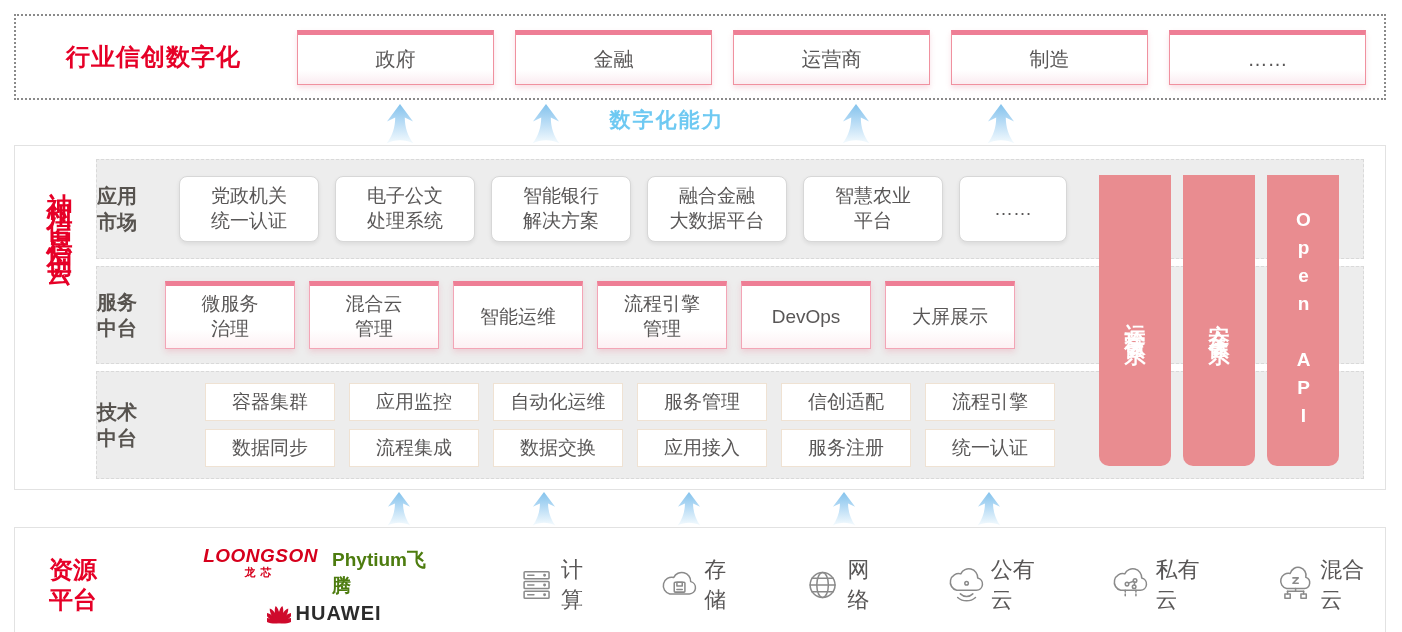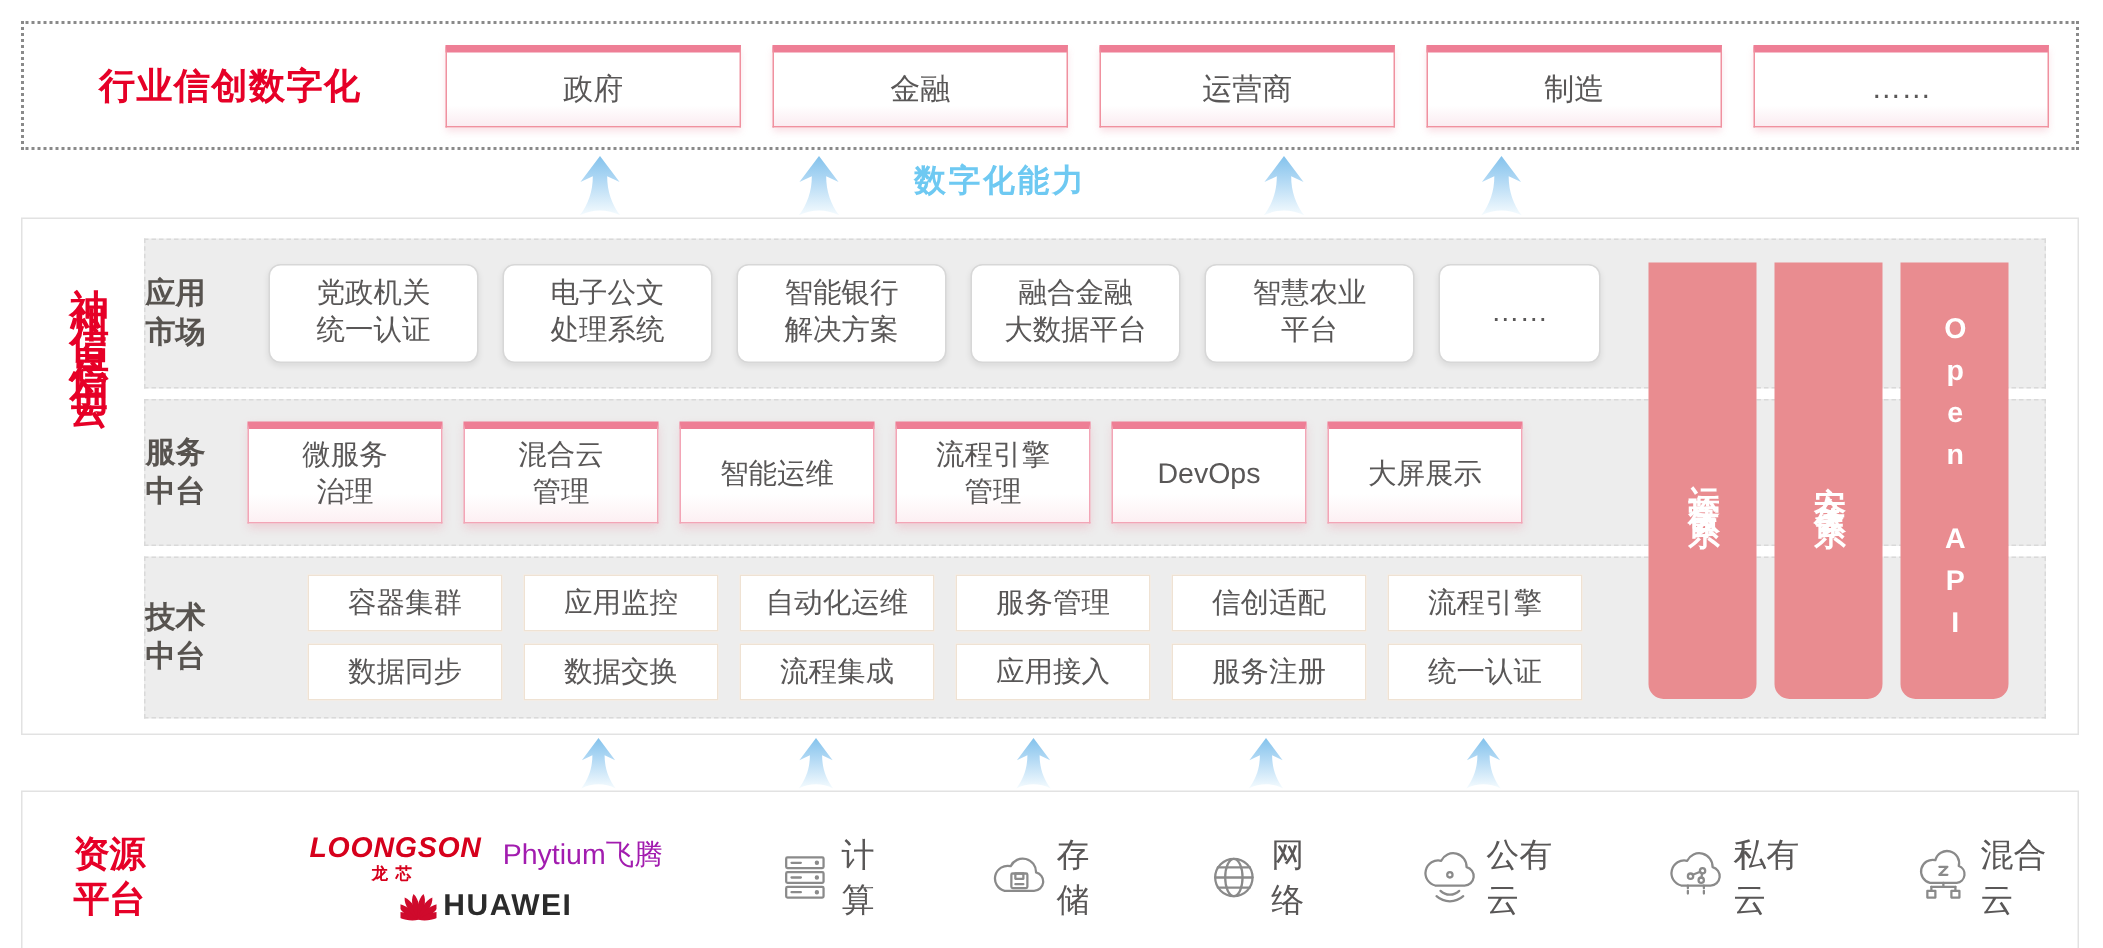--- a/index.html
+++ b/index.html
@@ -62,21 +62,21 @@
   
   .resource-box { position:absolute; left:14px; top:527px; width:1372px; height:116px;
     background:#fff; border:1px solid #e2e2e2; display:flex; align-items:center; }
   .resource-title { margin-left:34px; width:60px; font-size:24px; font-weight:bold; color:#e60027; line-height:1.25; }
   .resource-title span { display:block; }
   .vendors { margin-left:95px; width:245px; display:flex; flex-direction:column; align-items:center; }
   .vendor-row1 { display:flex; align-items:flex-start; gap:14px; }
   .loongson-block { display:flex; flex-direction:column; align-items:center; }
   .loongson-en { font-size:19px; font-weight:bold; font-style:italic; color:#d6001c; letter-spacing:0.5px; }
   .loongson-cn { font-size:11px; font-weight:bold; color:#d6001c; letter-spacing:5px; margin-top:-2px; }
-  .phytium { font-size:19px; font-weight:normal; color:#a21caf; margin-top:2px; }
+  .phytium { font-size:19px; font-weight:bold; color:#4d7c0f; margin-top:2px; }
   .huawei-row { display:flex; align-items:center; gap:5px; margin-top:3px; }
   .huawei-text { font-size:20px; font-weight:bold; color:#2b2b2b; letter-spacing:1px; }
   .resource-items { display:flex; margin-left:72px; gap:56px; align-items:center; }
   .resource-item { display:flex; align-items:center; gap:5px; }
   .resource-item .ricon { width:40px; height:40px; }
   .resource-item .ricon svg { width:100%; height:100%; stroke:#8a8a8a; fill:none; stroke-width:1.7; stroke-linecap:round; stroke-linejoin:round; }
   .resource-label { font-size:22px; color:#595757; }
 </style>
 </head>
 <body>
@@ -200,22 +200,22 @@
         <div class="tech-row">
           <div class="tech-card">容器集群</div>
           <div class="tech-card">应用监控</div>
           <div class="tech-card">自动化运维</div>
           <div class="tech-card">服务管理</div>
           <div class="tech-card">信创适配</div>
           <div class="tech-card">流程引擎</div>
         </div>
         <div class="tech-row">
           <div class="tech-card">数据同步</div>
+          <div class="tech-card">流程集成</div>
           <div class="tech-card">数据交换</div>
-          <div class="tech-card">流程集成</div>
           <div class="tech-card">应用接入</div>
           <div class="tech-card">服务注册</div>
           <div class="tech-card">统一认证</div>
         </div>
       </div>
     </div>
 
     <div class="pillar pillar-1">运营体系</div>
     <div class="pillar pillar-2">安全体系</div>
     <div class="pillar pillar-3">Open API</div>

